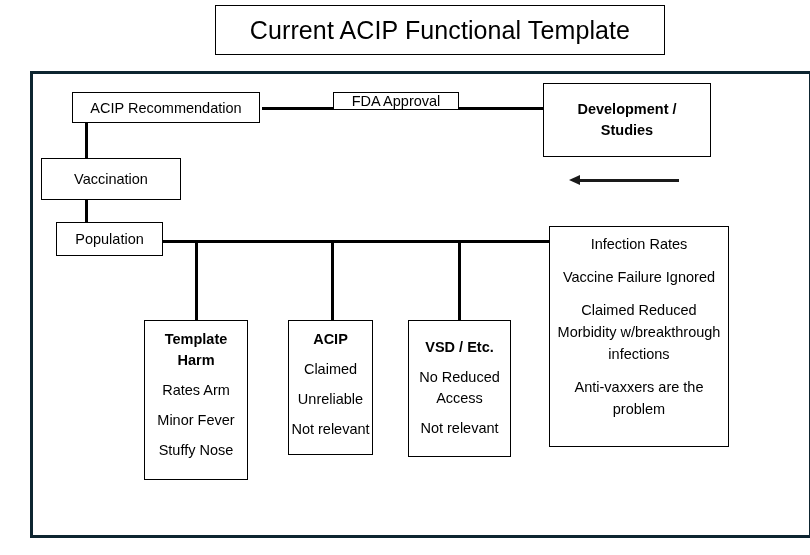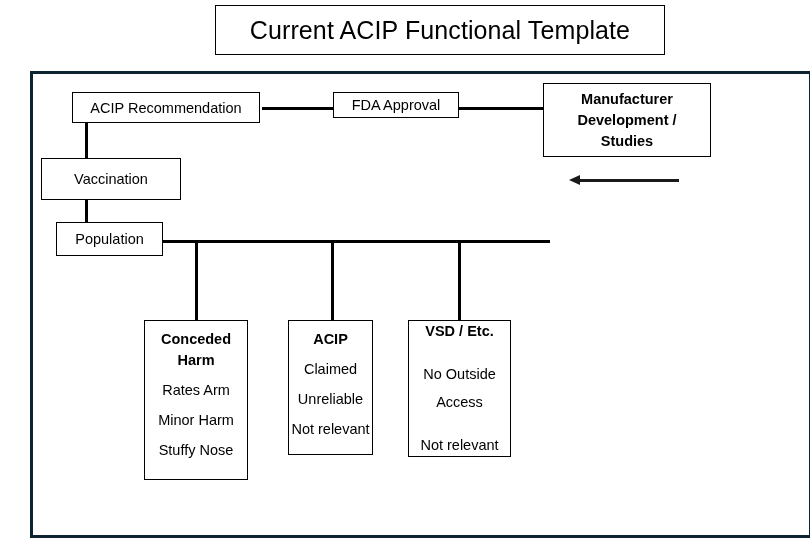--- a/index.html
+++ b/index.html
@@ -66,28 +66,28 @@
     font-weight: bold;
   }
   .node .para {
     font-size: 14.5px;
     line-height: 22px;
     text-align: center;
     padding: 0 6px;
   }
   
   #n-acip   { left: 56px;  top: 92px;  width: 188px; height: 31px; }
-  #n-fda    { left: 317px; top: 92px;  width: 126px; height: 26px; }
+  #n-fda    { left: 317px; top: 92px;  width: 126px; height: 18px; }
   #n-manu   { left: 527px; top: 83px;  width: 168px; height: 74px; justify-content: center; }
   #n-manu .ln { line-height: 21px; }
   #n-vacc   { left: 25px;  top: 158px; width: 140px; height: 42px; }
   #n-pop    { left: 40px;  top: 222px; width: 107px; height: 34px; }
   #n-harm   { left: 128px; top: 320px; width: 104px; height: 160px; justify-content: flex-start; padding-top: 8px; }
   #n-vaers  { left: 272px; top: 320px; width: 85px;  height: 135px; justify-content: flex-start; padding-top: 8px; }
-  #n-vsd    { left: 392px; top: 320px; width: 103px; height: 137px; justify-content: space-between; padding-top: 0; }
+  #n-vsd    { left: 392px; top: 320px; width: 103px; height: 137px; justify-content: flex-start; padding-top: 16px; }
   #n-infect { left: 533px; top: 226px; width: 180px; height: 221px; justify-content: flex-start; padding-top: 6px; }
   #n-harm .ln, #n-vaers .ln, #n-vsd .ln { line-height: 21px; }
   #n-harm .gap, #n-vaers .gap, #n-vsd .gap, #n-infect .gap { height: 9px; }
   #n-infect .para { margin-bottom: 2px; }
   
   .hline, .vline {
     position: absolute;
     background: #000000;
     z-index: 1;
   }
@@ -131,57 +131,65 @@
 
   <div class="node" id="n-acip">
     <div class="ln">ACIP Recommendation</div>
   </div>
 
   <div class="node" id="n-fda">
     <div class="ln">FDA Approval</div>
   </div>
 
   <div class="node" id="n-manu">
-    <div class="ln hd">Manufacturer</div>
     <div class="ln hd">Development /</div>
     <div class="ln hd">Studies</div>
   </div>
 
   <div class="node" id="n-vacc">
     <div class="ln">Vaccination</div>
   </div>
 
   <div class="node" id="n-pop">
     <div class="ln">Population</div>
   </div>
 
   <div class="node" id="n-harm">
-    <div class="ln hd">Conceded</div>
+    <div class="ln hd">Template</div>
     <div class="ln hd">Harm</div>
     <div class="gap"></div>
     <div class="ln">Rates Arm</div>
     <div class="gap"></div>
-    <div class="ln">Minor Harm</div>
+    <div class="ln">Minor Fever</div>
     <div class="gap"></div>
     <div class="ln">Stuffy Nose</div>
   </div>
 
   <div class="node" id="n-vaers">
     <div class="ln hd">ACIP</div>
     <div class="gap"></div>
     <div class="ln">Claimed</div>
     <div class="gap"></div>
     <div class="ln">Unreliable</div>
     <div class="gap"></div>
     <div class="ln">Not relevant</div>
   </div>
 
   <div class="node" id="n-vsd">
     <div class="ln hd">VSD / Etc.</div>
     <div class="gap"></div>
-    <div class="ln">No Outside</div>
+    <div class="ln">No Reduced</div>
     <div class="ln">Access</div>
     <div class="gap"></div>
     <div class="ln">Not relevant</div>
   </div>
 
+  <div class="node" id="n-infect">
+    <div class="para">Infection Rates</div>
+    <div class="gap"></div>
+    <div class="para">Vaccine Failure Ignored</div>
+    <div class="gap"></div>
+    <div class="para">Claimed Reduced Morbidity w/breakthrough infections</div>
+    <div class="gap"></div>
+    <div class="para">Anti-vaxxers are the problem</div>
+  </div>
 
 </div>
 
 </body></html>

